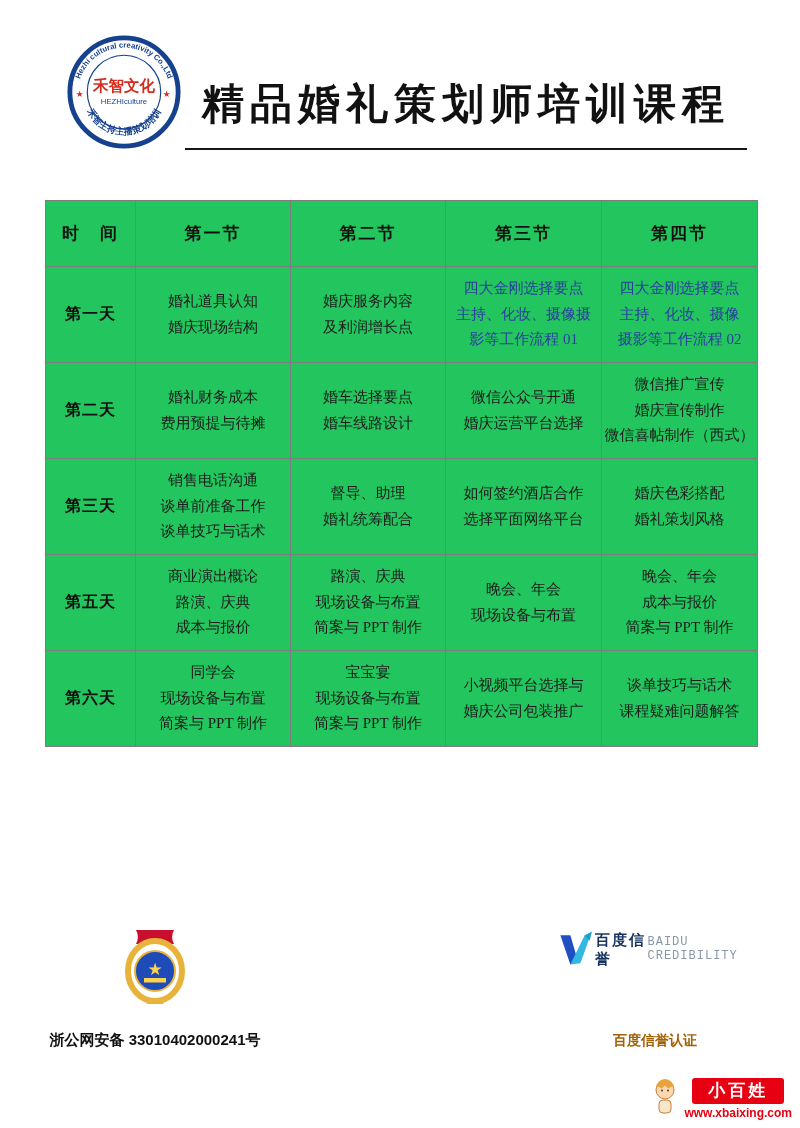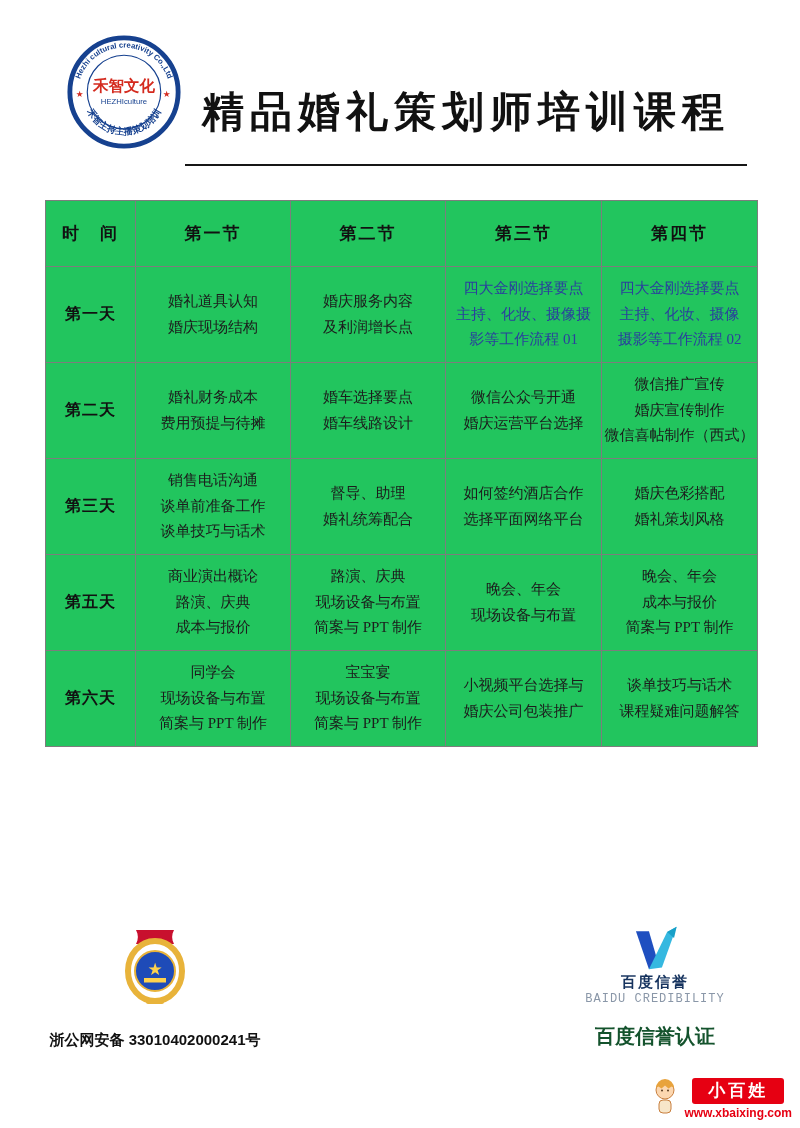--- a/index.html
+++ b/index.html
@@ -12,23 +12,22 @@
     color: #1c1c1c;
   }
   .sheet { position: absolute; inset: 0; background: #fff; }
 
   
   .header-logo { position: absolute; left: 66px; top: 34px; width: 116px; height: 116px; }
   .page-title {
     position: absolute; left: 185px; top: 76px; width: 562px;
     text-align: center; font-size: 42px; font-weight: 800;
     letter-spacing: 6px; color: #111;
-    padding-bottom: 24px; border-bottom: 2px solid #161616;
+    padding-bottom: 16px; border-bottom: 2px solid #161616;
     font-family: "Liberation Sans", "DejaVu Sans", sans-serif;
-    margin-top: 8px;
   }
 
   
   table.course {
     position: absolute; left: 45px; top: 200px;
     width: 712px; border-collapse: collapse; table-layout: fixed;
     font-family: "Liberation Serif", "DejaVu Serif", serif;
   }
   table.course th, table.course td {
     border: 1px solid #7d7d7d; text-align: center; vertical-align: middle;
@@ -45,24 +44,24 @@
   .footer {
     position: absolute; left: 45px; top: 926px; width: 710px;
     display: flex; justify-content: space-between; align-items: stretch;
   }
   .fcol { display: flex; flex-direction: column; align-items: center; justify-content: space-between; height: 124px; }
   .fcol-left  { width: 240px; }
   .fcol-center{ width: 220px; }
   .fcol-right { width: 200px; }
   .caption-copyright { font-size: 13px; color: #333; letter-spacing: 0.5px; }
   .caption-police { font-size: 15px; font-weight: 700; color: #111; }
-  .baidu-block { display: flex; flex-direction: column; align-items: center; }
+  .baidu-block { display: flex; flex-direction: row; align-items: center; }
   .baidu-name { font-size: 15px; font-weight: 700; color: #16335e; margin-top: 2px; letter-spacing: 2px; }
   .baidu-name-en { font-size: 12px; color: #8a97a8; letter-spacing: 1px; font-family: Liberation Mono, monospace; }
-  .caption-baidu { font-size: 20px; font-weight: 700; color: #14532d; }
+  .caption-baidu { font-size: 14px; font-weight: 700; color: #a16207; }
 
   
   .watermark {
     position: absolute; right: 8px; bottom: 8px;
     display: flex; align-items: flex-end; gap: 4px;
   }
   .wm-text { display: flex; flex-direction: column; align-items: center; }
   .wm-badge {
     background: #e60012; color: #fff; font-weight: 700; font-size: 17px;
     letter-spacing: 3px; padding: 2px 16px; border-radius: 3px; line-height: 1.3;

